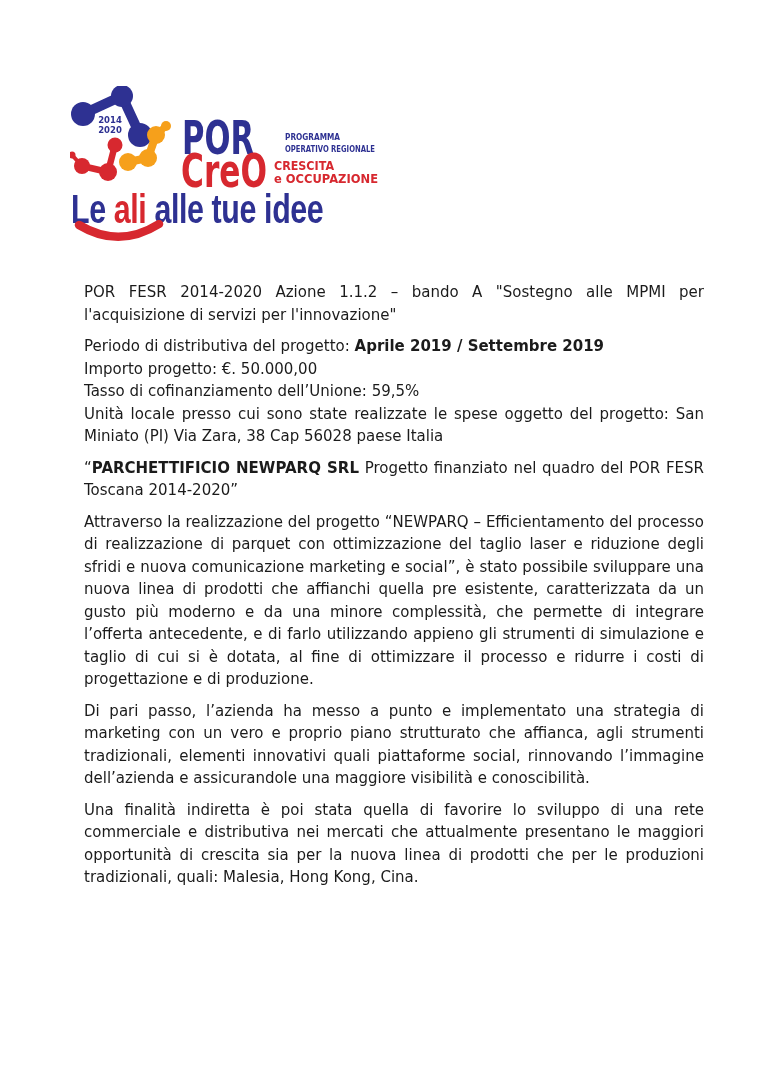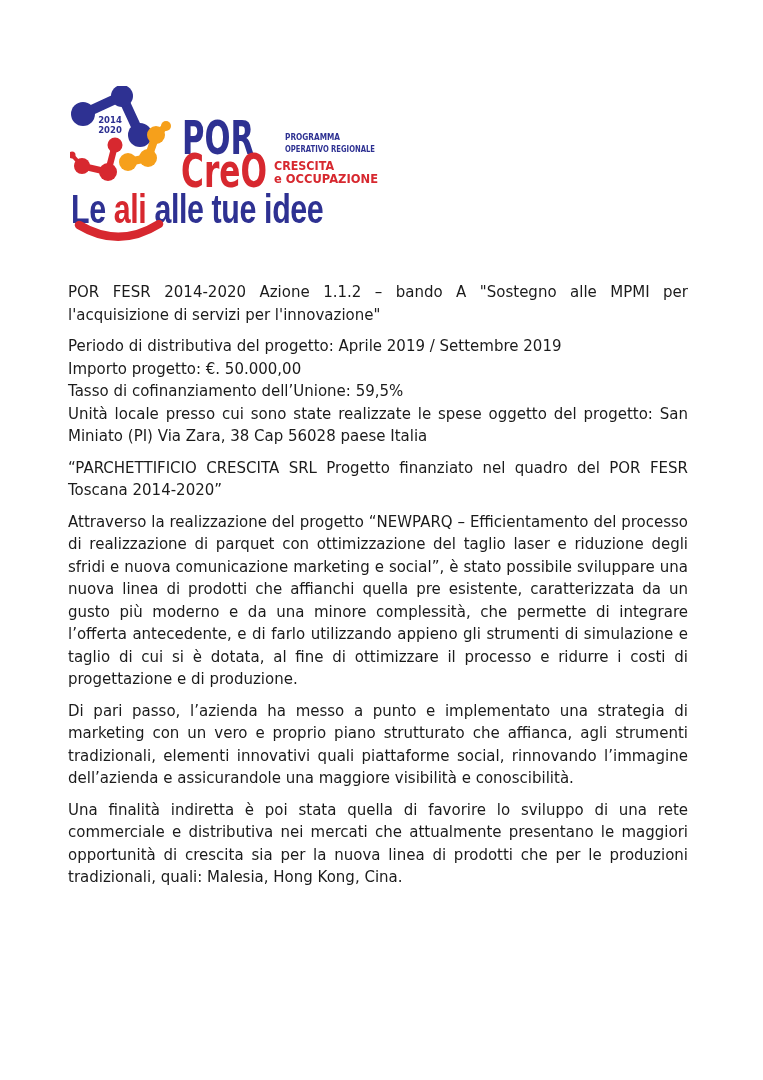--- a/index.html
+++ b/index.html
@@ -22,30 +22,30 @@
     letter-spacing: -0.5px;
     color: #2e3192;
     white-space: nowrap;
     transform: scaleX(0.74);
     transform-origin: left top;
   }
   .tagline .ali { color: #d7282f; }
   .smile-svg { position: absolute; left: 73px; top: 220px; }
   .doc {
     position: absolute;
-    left: 68px;
+    left: 84px;
     top: 281px;
     width: 620px;
     color: #1b1b1b;
     font-size: 15px;
     line-height: 22.5px;
     text-align: justify;
   }
   .doc p { margin: 0 0 9px 0; white-space: pre-line; }
-  .doc .b { font-weight: normal; }
+  .doc .b { font-weight: bold; }
 </style>
 </head>
 <body>
 
 <div class="page">
 
   <svg class="logo-svg" width="320" height="118" viewBox="0 0 320 118">
 
     <g>
       <line x1="52" y1="10" x2="13" y2="28" stroke="#2e3192" stroke-width="10" stroke-linecap="round"></line>
@@ -98,19 +98,19 @@
   <svg class="smile-svg" width="92" height="32" viewBox="0 0 92 32">
     <path d="M 6 5 Q 46 29 86 4" fill="none" stroke="#d7282f" stroke-width="8.5" stroke-linecap="round"></path>
   </svg>
 
   <div class="doc">
     <p><span>POR FESR 2014-2020 Azione 1.1.2 – bando A "Sostegno alle MPMI per l'acquisizione di servizi per l'innovazione"</span></p>
     <p><span>Periodo di distributiva del progetto: </span><span class="b">Aprile 2019 / Settembre 2019</span><span>
 Importo progetto: €. 50.000,00
 Tasso di cofinanziamento dell’Unione: 59,5%
 Unità locale presso cui sono state realizzate le spese oggetto del progetto: San Miniato (PI) Via Zara, 38 Cap 56028 paese Italia</span></p>
-    <p><span>“</span><span class="b">PARCHETTIFICIO CRESCITA SRL</span><span> Progetto finanziato nel quadro del POR FESR Toscana 2014-2020”</span></p>
+    <p><span>“</span><span class="b">PARCHETTIFICIO NEWPARQ SRL</span><span> Progetto finanziato nel quadro del POR FESR Toscana 2014-2020”</span></p>
     <p><span>Attraverso la realizzazione del progetto “NEWPARQ – Efficientamento del processo di realizzazione di parquet con ottimizzazione del taglio laser e riduzione degli sfridi e nuova comunicazione marketing e social”, è stato possibile sviluppare una nuova linea di prodotti che affianchi quella pre esistente, caratterizzata da un gusto più moderno e da una minore complessità, che permette di integrare l’offerta antecedente, e di farlo utilizzando appieno gli strumenti di simulazione e taglio di cui si è dotata, al fine di ottimizzare il processo e ridurre i costi di progettazione e di produzione.</span></p>
     <p><span>Di pari passo, l’azienda ha messo a punto e implementato una strategia di marketing con un vero e proprio piano strutturato che affianca, agli strumenti tradizionali, elementi innovativi quali piattaforme social, rinnovando l’immagine dell’azienda e assicurandole una maggiore visibilità e conoscibilità.</span></p>
     <p><span>Una finalità indiretta è poi stata quella di favorire lo sviluppo di una rete commerciale e distributiva nei mercati che attualmente presentano le maggiori opportunità di crescita sia per la nuova linea di prodotti che per le produzioni tradizionali, quali: Malesia, Hong Kong, Cina.</span></p>
   </div>
 
 </div>
 
 </body></html>

